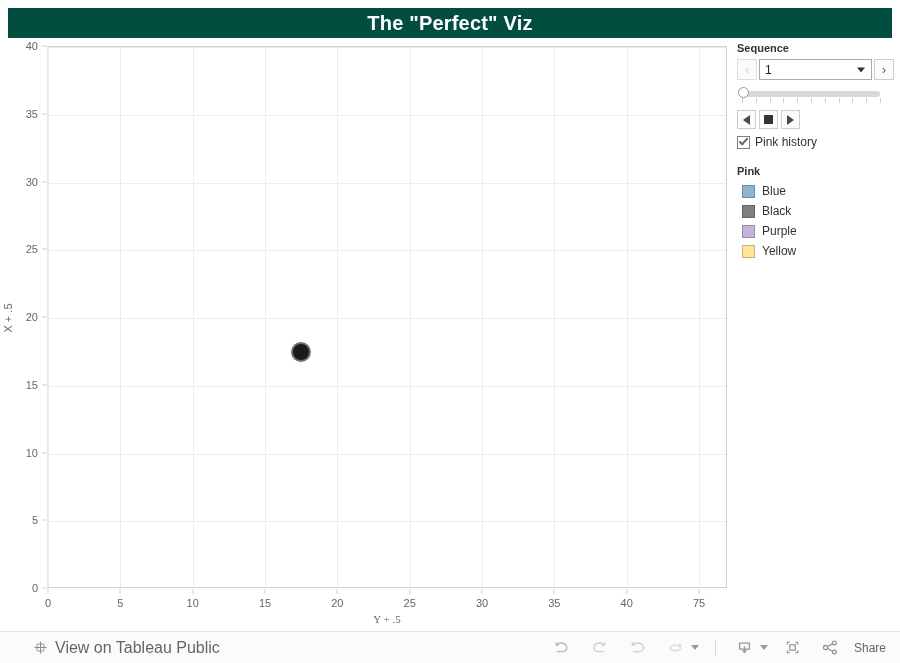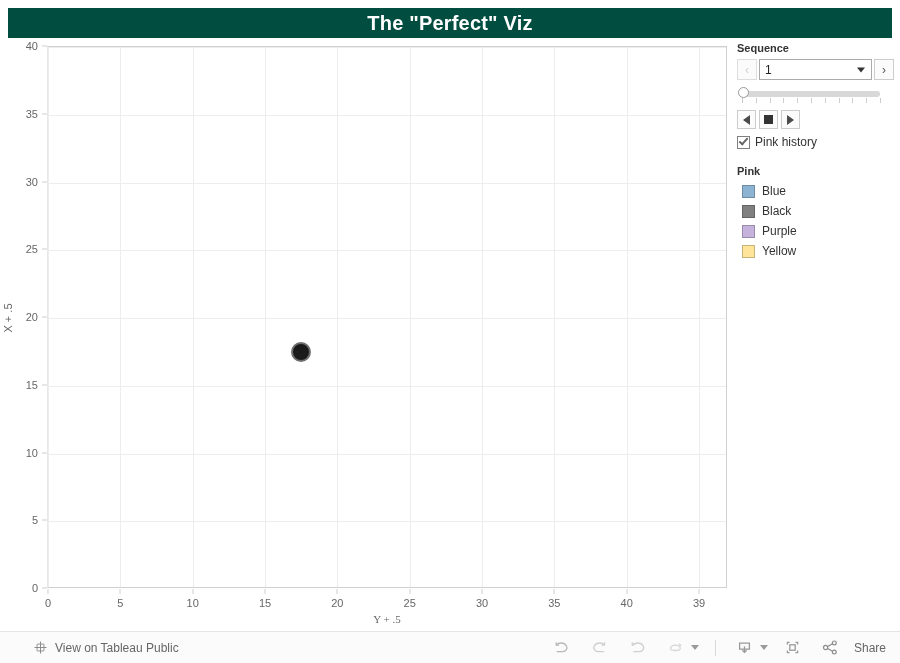--- a/index.html
+++ b/index.html
@@ -237,21 +237,21 @@
   .bottom-bar {
     position: absolute;
     left: 0; bottom: 0;
     width: 900px; height: 32px;
     background: #fbfbfb;
     border-top: 1px solid #e4e4e4;
     display: flex;
     align-items: center;
   }
   .tableau-left { display: flex; align-items: center; margin-left: 33px; }
-  .tableau-label { font-size: 12px; color: #666666; margin-left: 7px; }
+  .tableau-label { font-size: 16px; color: #666666; margin-left: 7px; }
   .toolbar-right {
     margin-left: auto;
     display: flex;
     align-items: center;
     margin-right: 14px;
     gap: 4px;
   }
   .tb-icon {
     width: 34px; height: 26px;
     display: flex; align-items: center; justify-content: center;
@@ -341,21 +341,21 @@
           <div class="x-tick-label" style="left: 290.362px;">20</div>
           <div class="x-tick-mark" style="left: 290.362px;"></div>
           <div class="x-tick-label" style="left: 362.702px;">25</div>
           <div class="x-tick-mark" style="left: 362.702px;"></div>
           <div class="x-tick-label" style="left: 435.043px;">30</div>
           <div class="x-tick-mark" style="left: 435.043px;"></div>
           <div class="x-tick-label" style="left: 507.383px;">35</div>
           <div class="x-tick-mark" style="left: 507.383px;"></div>
           <div class="x-tick-label" style="left: 579.723px;">40</div>
           <div class="x-tick-mark" style="left: 579.723px;"></div>
-          <div class="x-tick-label" style="left: 652.064px;">39</div>
+          <div class="x-tick-label" style="left: 652.064px;">75</div>
           <div class="x-tick-mark" style="left: 652.064px;"></div>
         </div>
       <div class="x-axis-title">Y + .5</div>
     </div>
   </div>
 
   <div class="side-panel">
 
     <div class="panel-heading">Sequence</div>
 

